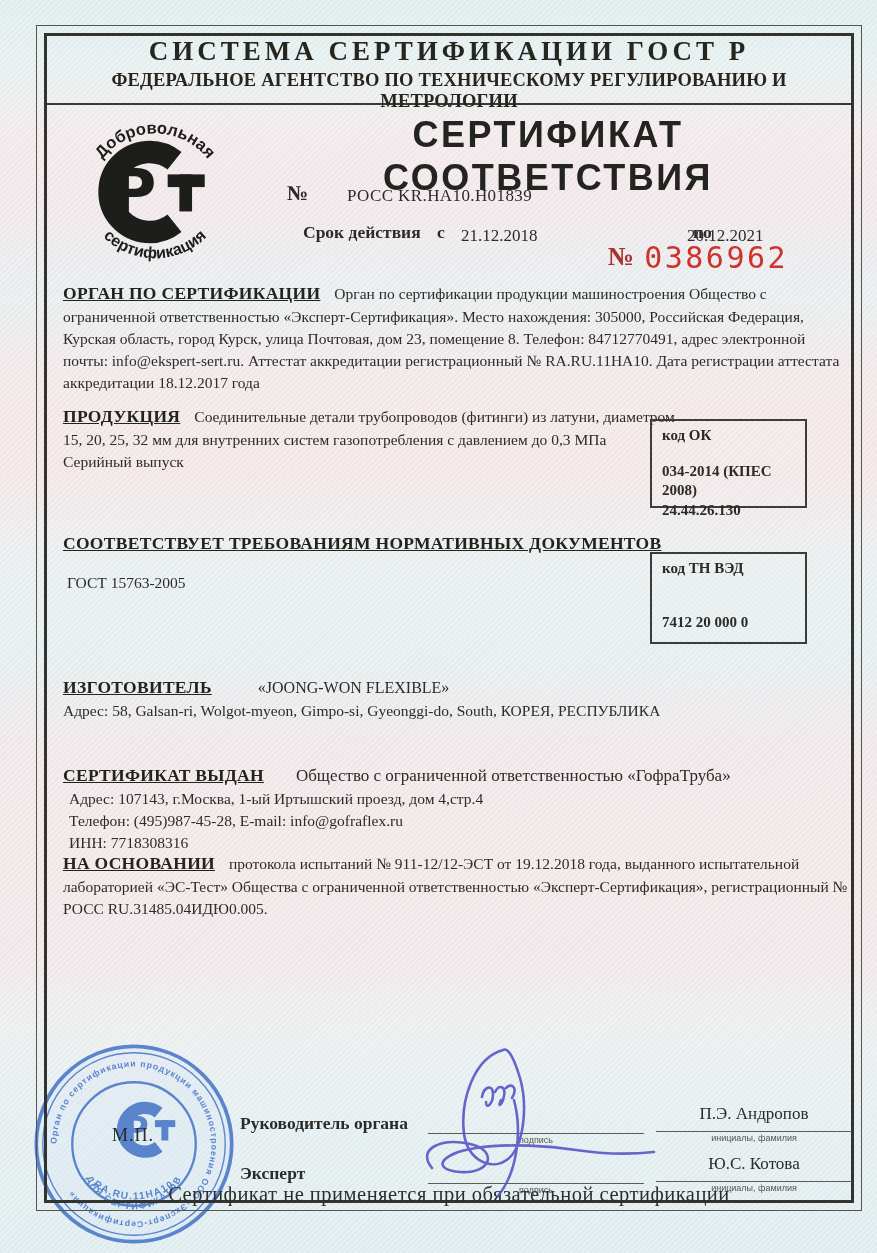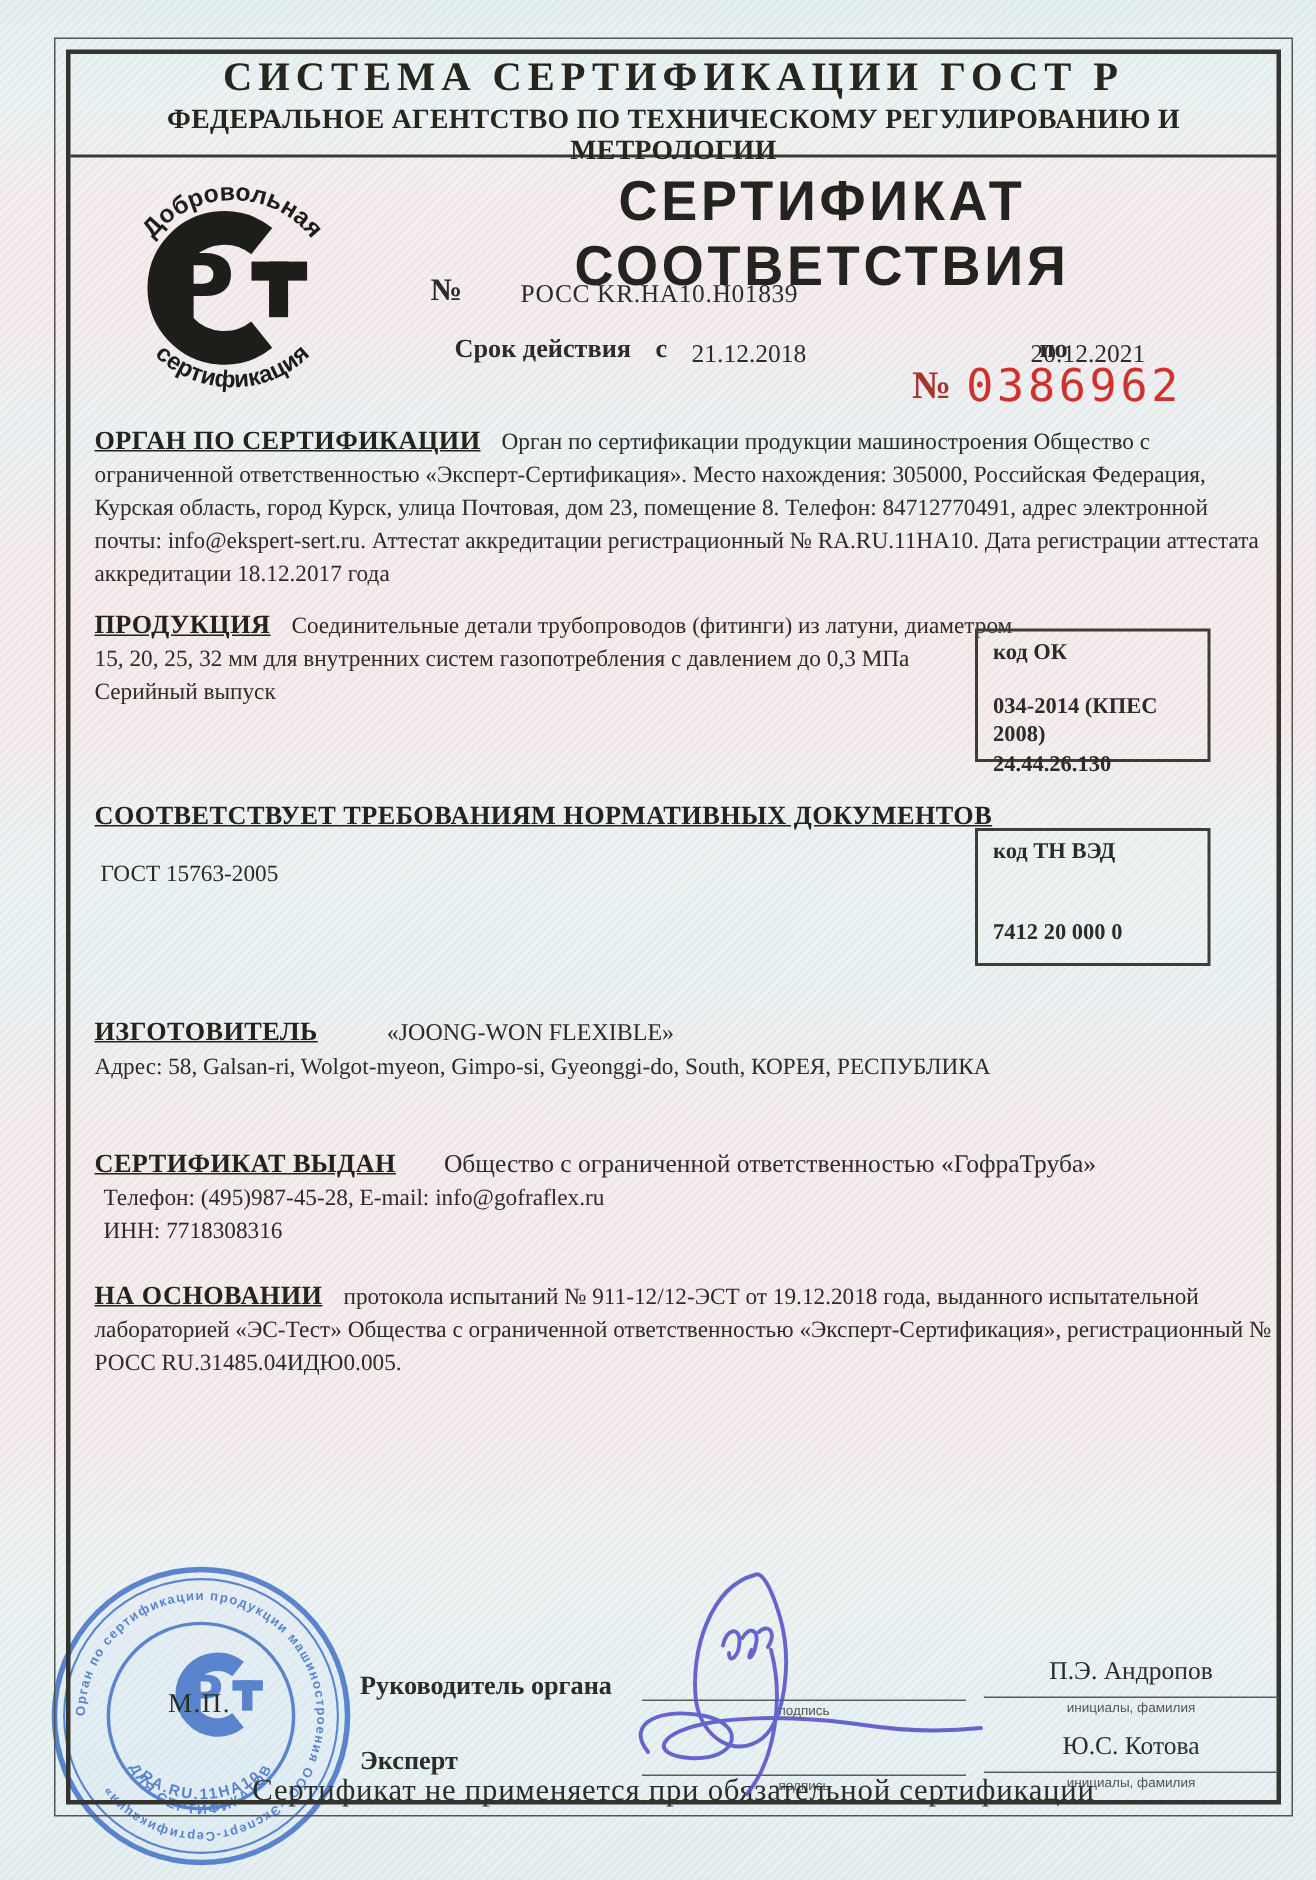--- a/index.html
+++ b/index.html
@@ -155,20 +155,21 @@
     <div class="cbv">7412 20 000 0</div>
   </div>
 
   <div class="abs sec sec-manufacturer">
     <div><span class="sh">ИЗГОТОВИТЕЛЬ</span><span class="mname">«JOONG-WON FLEXIBLE»</span></div>
     <div>Адрес: 58, Galsan-ri, Wolgot-myeon, Gimpo-si, Gyeonggi-do, South, КОРЕЯ, РЕСПУБЛИКА</div>
   </div>
 
   <div class="abs sec sec-issued">
     <div><span class="sh">СЕРТИФИКАТ ВЫДАН</span><span class="iname">Общество с ограниченной ответственностью  «ГофраТруба»</span></div>
+    <div class="iline">Адрес: 107143, г.Москва, 1-ый Иртышский проезд, дом 4,стр.4</div>
     <div class="iline">Телефон: (495)987-45-28, E-mail: info@gofraflex.ru</div>
     <div class="iline">ИНН: 7718308316</div>
   </div>
 
   <div class="abs sec sec-basis">
     <span class="sh">НА ОСНОВАНИИ</span><span>протокола испытаний № 911-12/12-ЭСТ от 19.12.2018 года, выданного испытательной лабораторией «ЭС-Тест» Общества с ограниченной ответственностью «Эксперт-Сертификация», регистрационный № РОСС RU.31485.04ИДЮ0.005.</span>
   </div>
 
 
   <svg class="abs stamp" width="212" height="212" viewBox="0 0 230 230">

